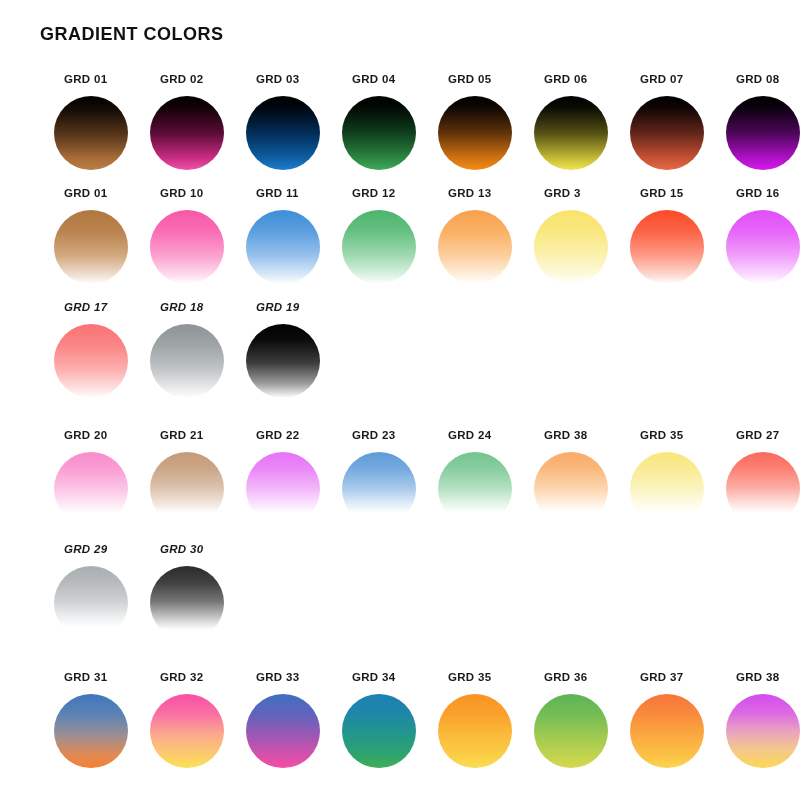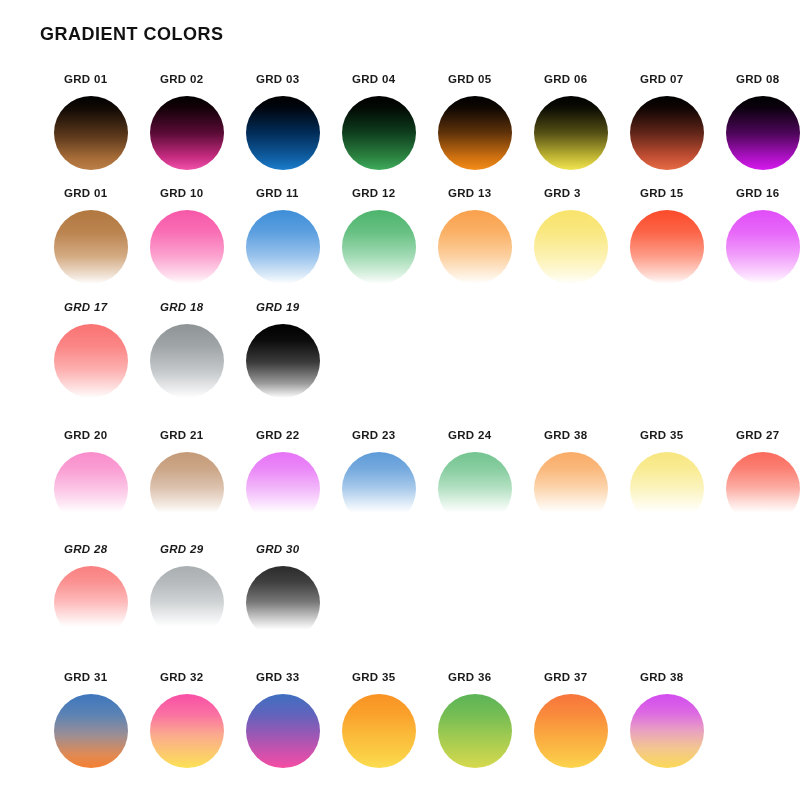--- a/index.html
+++ b/index.html
@@ -195,24 +195,20 @@
           <div class="swatch-label">GRD 35</div>
           <div class="swatch-disc" style="background: linear-gradient(rgb(247, 230, 126) 0%, rgb(249, 235, 147) 22%, rgb(251, 243, 188) 48%, rgb(254, 251, 231) 70%, rgb(255, 255, 255) 82%, rgb(255, 255, 255) 100%);"></div>
         </div>
         <div class="swatch-cell">
           <div class="swatch-label">GRD 27</div>
           <div class="swatch-disc" style="background: linear-gradient(rgb(250, 106, 92) 0%, rgb(251, 128, 115) 22%, rgb(252, 172, 163) 48%, rgb(254, 227, 223) 70%, rgb(255, 255, 255) 82%, rgb(255, 255, 255) 100%);"></div>
         </div>
       </div>
       <div class="swatch-row spacer-row">
         <div class="swatch-cell">
-          <div class="swatch-label">GRD 28</div>
-          <div class="swatch-disc" style="background: linear-gradient(rgb(250, 128, 128) 0%, rgb(251, 146, 146) 22%, rgb(253, 185, 185) 48%, rgb(254, 231, 231) 70%, rgb(255, 255, 255) 82%, rgb(255, 255, 255) 100%);"></div>
-        </div>
-        <div class="swatch-cell">
           <div class="swatch-label">GRD 29</div>
           <div class="swatch-disc" style="background: linear-gradient(rgb(169, 174, 177) 0%, rgb(182, 186, 189) 22%, rgb(207, 210, 212) 48%, rgb(239, 240, 241) 70%, rgb(255, 255, 255) 82%, rgb(255, 255, 255) 100%);"></div>
         </div>
         <div class="swatch-cell">
           <div class="swatch-label">GRD 30</div>
           <div class="swatch-disc" style="background: linear-gradient(rgb(43, 43, 43) 0%, rgb(64, 64, 64) 22%, rgb(118, 118, 118) 48%, rgb(207, 207, 207) 72%, rgb(255, 255, 255) 86%, rgb(255, 255, 255) 100%);"></div>
         </div>
       </div>
       <div class="swatch-row">
         <div class="swatch-cell">
@@ -221,20 +217,24 @@
         </div>
         <div class="swatch-cell">
           <div class="swatch-label">GRD 32</div>
           <div class="swatch-disc" style="background: linear-gradient(rgb(249, 79, 166) 0%, rgb(250, 114, 162) 28%, rgb(251, 170, 142) 55%, rgb(252, 203, 109) 82%, rgb(251, 226, 84) 100%);"></div>
         </div>
         <div class="swatch-cell">
           <div class="swatch-label">GRD 33</div>
           <div class="swatch-disc" style="background: linear-gradient(rgb(63, 111, 192) 0%, rgb(98, 99, 188) 28%, rgb(154, 88, 180) 55%, rgb(211, 80, 172) 82%, rgb(245, 77, 163) 100%);"></div>
         </div>
         <div class="swatch-cell">
+          <div class="swatch-label">GRD 34</div>
+          <div class="swatch-disc" style="background: linear-gradient(rgb(29, 127, 181) 0%, rgb(30, 135, 166) 28%, rgb(35, 151, 138) 55%, rgb(47, 163, 110) 82%, rgb(62, 174, 88) 100%);"></div>
+        </div>
+        <div class="swatch-cell">
           <div class="swatch-label">GRD 35</div>
           <div class="swatch-disc" style="background: linear-gradient(rgb(249, 147, 36) 0%, rgb(250, 162, 44) 28%, rgb(251, 186, 58) 55%, rgb(251, 205, 69) 82%, rgb(251, 221, 81) 100%);"></div>
         </div>
         <div class="swatch-cell">
           <div class="swatch-label">GRD 36</div>
           <div class="swatch-disc" style="background: linear-gradient(rgb(92, 180, 87) 0%, rgb(117, 189, 84) 28%, rgb(156, 201, 81) 55%, rgb(191, 211, 79) 82%, rgb(214, 217, 78) 100%);"></div>
         </div>
         <div class="swatch-cell">
           <div class="swatch-label">GRD 37</div>
           <div class="swatch-disc" style="background: linear-gradient(rgb(247, 116, 60) 0%, rgb(249, 139, 60) 28%, rgb(250, 168, 64) 55%, rgb(251, 193, 70) 82%, rgb(251, 213, 79) 100%);"></div>

